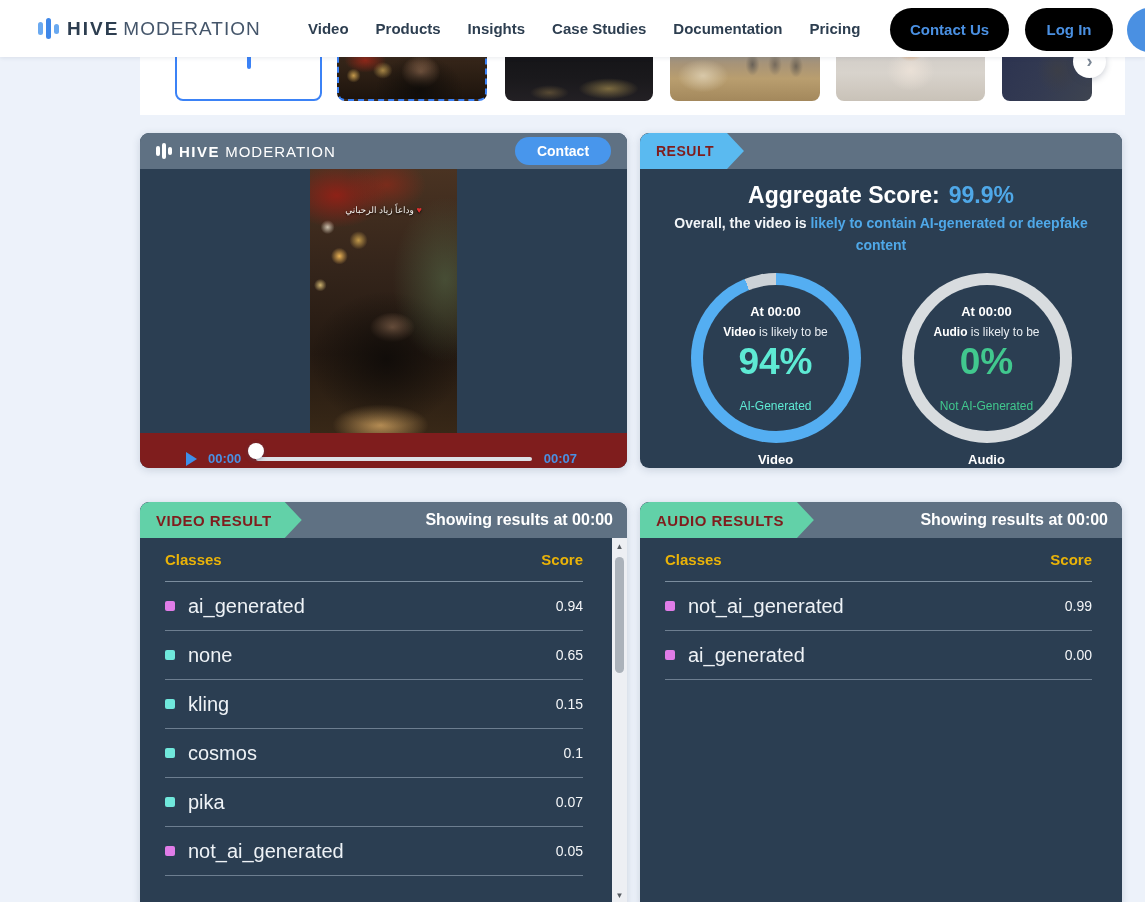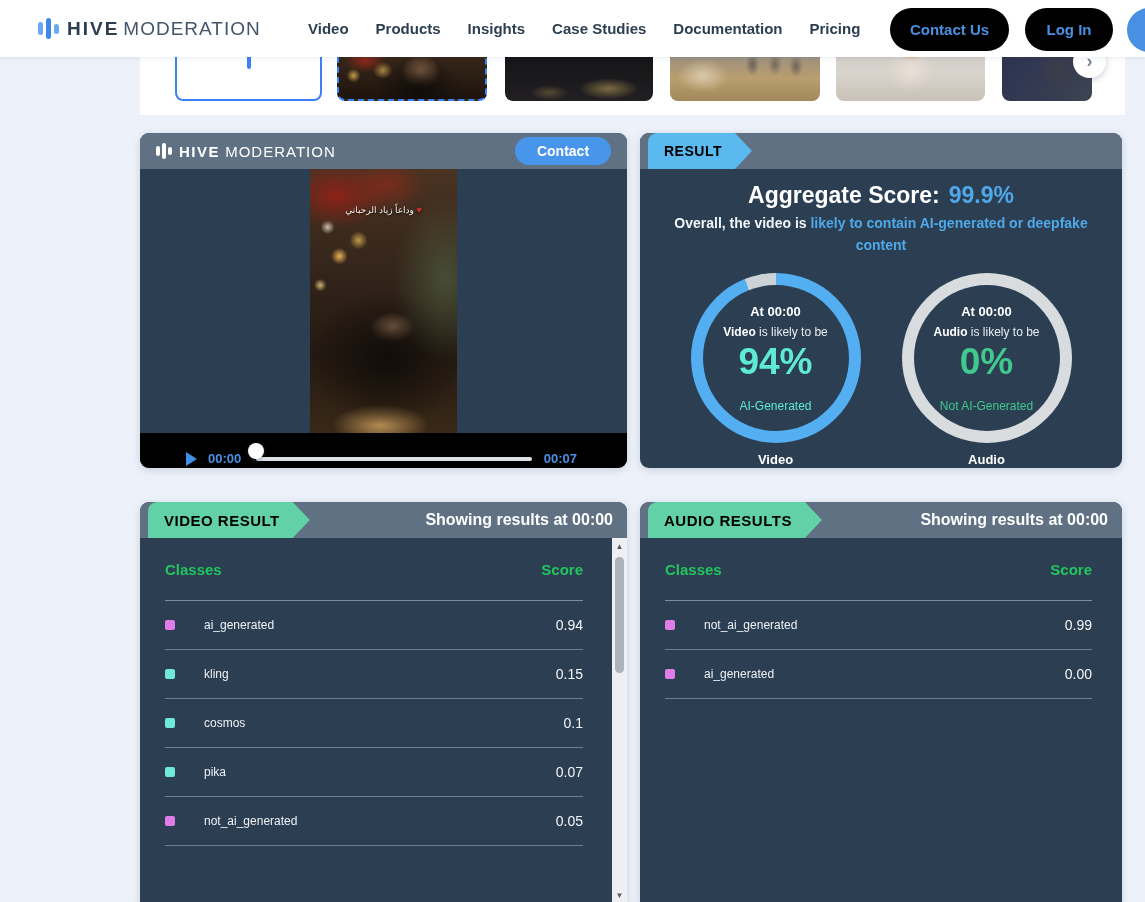--- a/index.html
+++ b/index.html
@@ -101,24 +101,23 @@
 
   
   .panel { position:absolute; background:#2b3e52; border-radius:9px; overflow:hidden;
            box-shadow:0 2px 8px rgba(40,60,90,.18); }
   .panel-header {
     position:relative; height:36px; background:#5f7183;
     display:flex; align-items:center;
   }
   .badge {
     height:36px; display:flex; align-items:center;
-    padding:0 30px 0 16px; color:#000000; font-weight:700; letter-spacing:.5px;
+    padding:0 30px 0 16px; color:#7f1d1d; font-weight:700; letter-spacing:.5px;
     clip-path:polygon(0 0, calc(100% - 17px) 0, 100% 50%, calc(100% - 17px) 100%, 0 100%);
     border-top-left-radius:9px;
-    margin-left:8px;
   }
   .badge-blue  { background:#5abaf0; font-size:14px; }
   .badge-green { background:#62d1a8; font-size:15px; }
   .showing { margin-left:auto; margin-right:14px; color:#ffffff; font-size:16px; font-weight:700; }
 
   
   .player-panel { left:140px; top:133px; width:487px; height:335px; }
   .player-header { justify-content:space-between; padding:0 16px; }
   .player-brand { display:flex; align-items:center; gap:7px; }
   .player-brand .bars i { background:#ffffff !important; }
@@ -149,21 +148,21 @@
       radial-gradient(60px 26px at 48% 97%, rgba(205,160,95,.85), transparent 80%),
       radial-gradient(30px 20px at 56% 60%, rgba(198,150,115,.9), transparent 75%),
       linear-gradient(180deg,#4a3322 0%, #33241a 40%, #241911 70%, #382817 100%);
   }
   .video-caption {
     position:absolute; left:0; right:0; top:36px; text-align:center;
     color:#f5f2ee; font-size:9px; text-shadow:0 1px 2px rgba(0,0,0,.8); white-space:nowrap;
   }
   .video-caption .heart { color:#e03030; }
   .player-controls {
-    position:relative; height:51px; background:#000000;
+    position:relative; height:51px; background:#7f1d1d;
     display:flex; align-items:center;
   }
   .play-btn { position:absolute; left:46px; width:0; height:0; cursor:pointer;
     border-top:7px solid transparent; border-bottom:7px solid transparent;
     border-left:11px solid #3f8fe8; }
   .time-current { position:absolute; left:68px; color:#4a90e2; font-size:13px; font-weight:600; }
   .seek-track { position:absolute; left:116px; width:276px; height:4px; border-radius:2px;
     background:#dde1e6; cursor:pointer; }
   .seek-knob { position:absolute; left:108px; top:10px; width:16px; height:16px; border-radius:50%;
     background:#ffffff; box-shadow:0 1px 4px rgba(60,80,110,.45); cursor:pointer; }
@@ -189,25 +188,25 @@
   .gauge-verdict { font-size:12px; font-weight:400; margin-top:15px; }
   .gauge-caption { text-align:center; color:#ffffff; font-size:13px; font-weight:700; margin-top:9px; }
   .c-blue  { color:#5eead4; }
   .c-green { color:#41c88e; }
 
   
   .video-results-panel { left:140px; top:502px; width:487px; height:404px; border-radius:9px 9px 0 0; }
   .audio-results-panel { left:640px; top:502px; width:482px; height:404px; border-radius:9px 9px 0 0; }
   .table { padding:0 30px 0 25px; }
   .table.with-scroll { padding-right:44px; }
-  .t-head { height:63px; display:flex; align-items:center; justify-content:space-between;
-    border-bottom:1px solid rgba(190,205,220,.55); color:#22c55e; font-size:15px; font-weight:600; }
+  .t-head { height:44px; display:flex; align-items:center; justify-content:space-between;
+    border-bottom:1px solid rgba(190,205,220,.55); color:#eab308; font-size:15px; font-weight:600; }
   .t-row { height:49px; display:flex; align-items:center; justify-content:space-between;
     border-bottom:1px solid rgba(190,205,220,.45); }
-  .t-label { display:flex; align-items:center; gap:29px; color:#eef2f6; font-size:12px; }
+  .t-label { display:flex; align-items:center; gap:13px; color:#eef2f6; font-size:20px; }
   .t-square { width:10px; height:10px; border-radius:2px; }
   .t-score { color:#f4f6f8; font-size:14px; }
 
   
   .scrollbar { position:absolute; right:0; top:36px; bottom:0; width:15px; background:#edeff3; }
   .sb-up, .sb-down { position:absolute; left:0; width:15px; height:15px; text-align:center;
     font-size:8px; color:#565b61; line-height:15px; cursor:pointer; }
   .sb-up { top:1px; } .sb-down { bottom:3px; }
   .sb-thumb { position:absolute; left:3px; top:19px; width:9px; height:116px;
     background:#abb2ba; border-radius:5px; cursor:pointer; }
@@ -339,20 +338,27 @@
     <div class="t-row">
       <span class="t-label">
           <i class="t-square" style="background: rgb(224, 124, 232);"></i>
           <span>ai_generated</span>
         </span>
       <span class="t-score">0.94</span>
     </div>
     <div class="t-row">
       <span class="t-label">
           <i class="t-square" style="background: rgb(112, 232, 220);"></i>
+          <span>none</span>
+        </span>
+      <span class="t-score">0.65</span>
+    </div>
+    <div class="t-row">
+      <span class="t-label">
+          <i class="t-square" style="background: rgb(112, 232, 220);"></i>
           <span>kling</span>
         </span>
       <span class="t-score">0.15</span>
     </div>
     <div class="t-row">
       <span class="t-label">
           <i class="t-square" style="background: rgb(112, 232, 220);"></i>
           <span>cosmos</span>
         </span>
       <span class="t-score">0.1</span>

